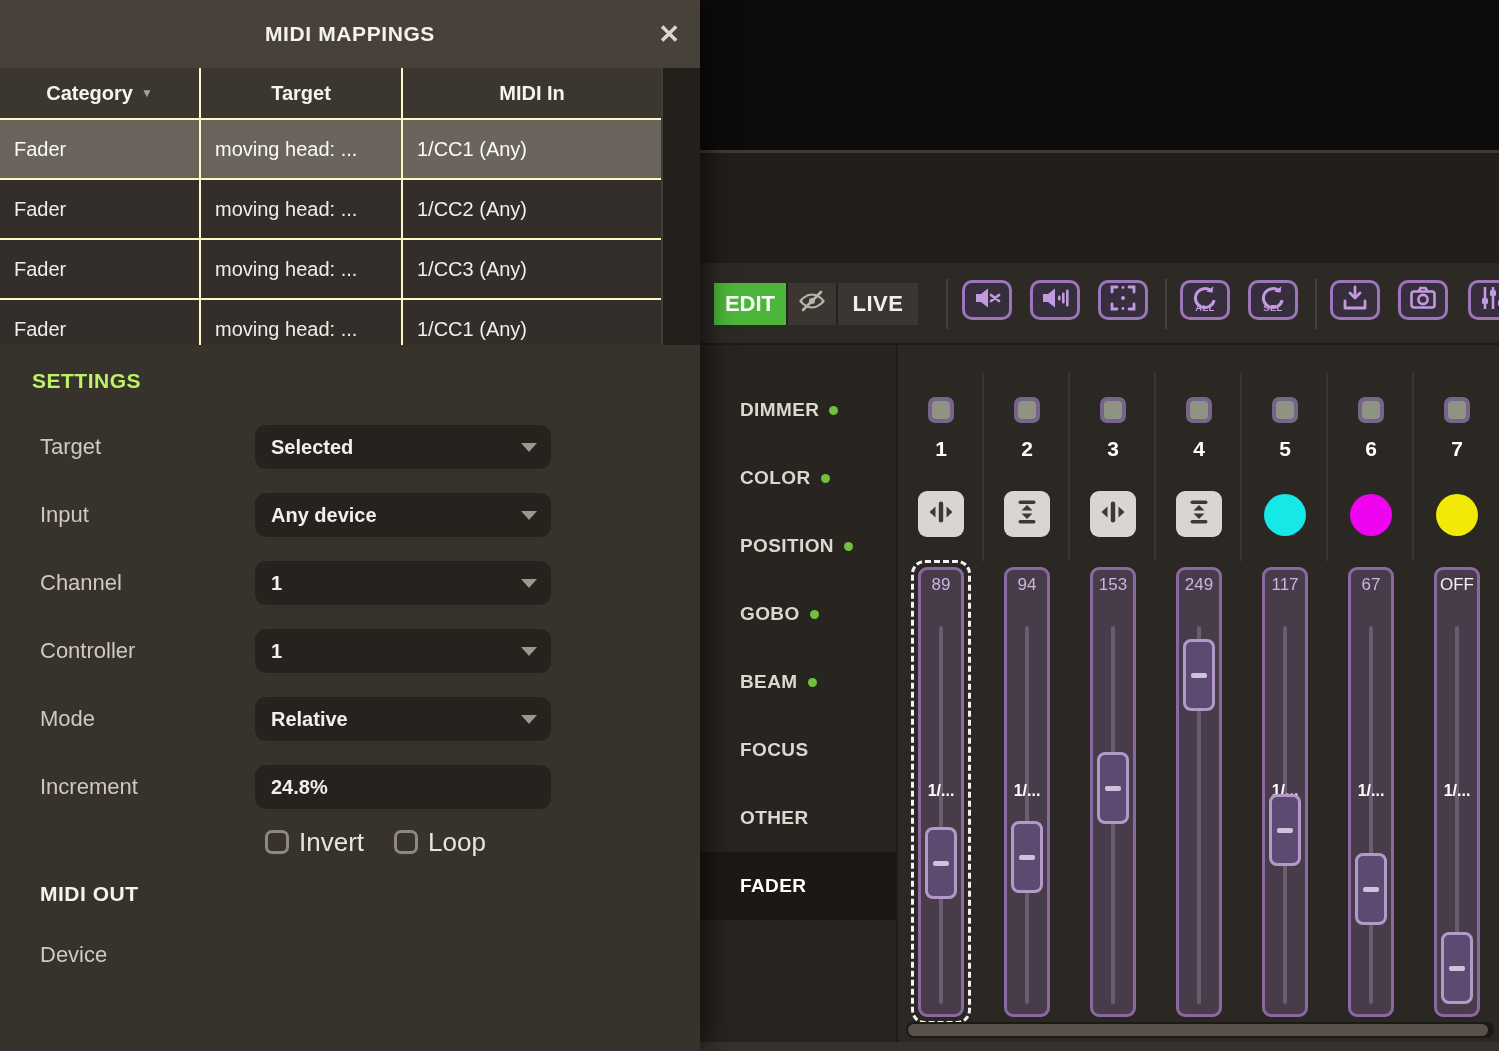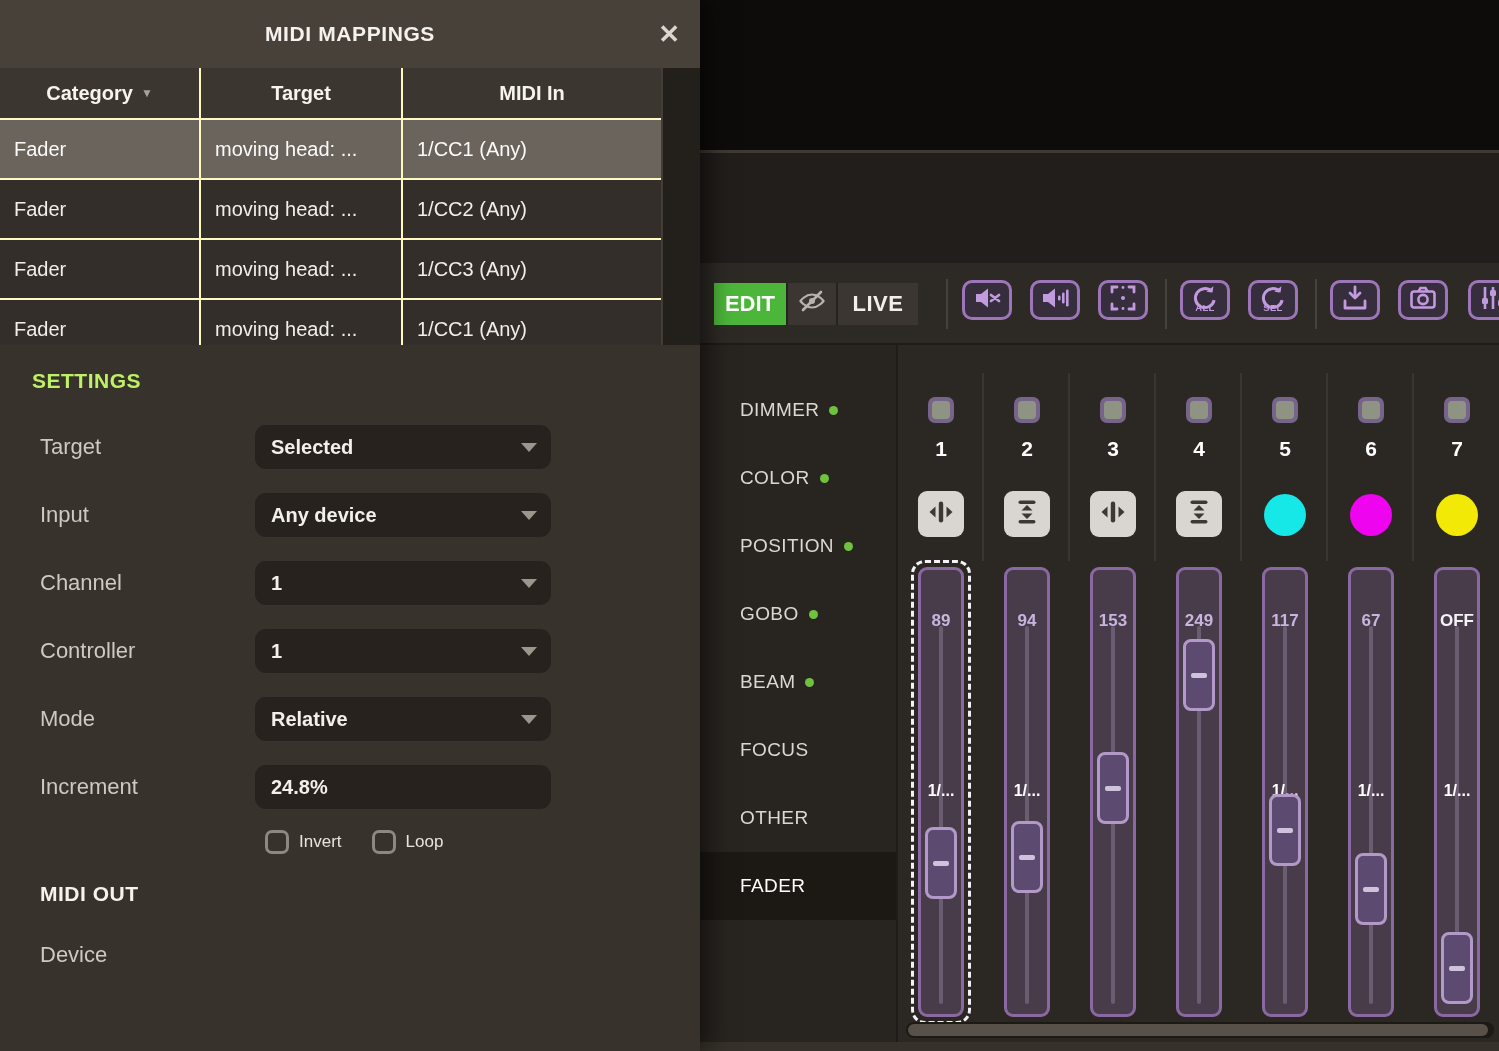--- a/index.html
+++ b/index.html
@@ -22,40 +22,40 @@
 
   .tsep { position:absolute; top:16px; width:2px; height:50px; background:#46413b; }
   .pbtn { position:absolute; top:17px; width:50px; height:40px; border:3px solid #9c76b8; border-radius:10px;
           background:#362e3d; display:flex; align-items:center; justify-content:center; }
   .pbtn .ulabel { position:absolute; bottom:4px; left:0; width:100%; text-align:center;
                   font-size:9.5px; font-weight:bold; color:#c29ade; letter-spacing:.3px; }
 
   
   .sidebar { position:absolute; left:700px; top:345px; width:196px; height:697px; background:#282420; padding-top:31px; }
   .side-item { height:68px; display:flex; align-items:center; padding-left:40px;
-               font-size:19px; font-weight:normal; color:#dcd7d1; letter-spacing:.4px; }
+               font-size:19px; font-weight:bold; color:#dcd7d1; letter-spacing:.4px; }
   .side-item.active { background:#1c1915; color:#ffffff; }
   .dot { width:9px; height:9px; border-radius:50%; background:#6fc13f; margin-left:10px; }
 
   
   .faders { position:absolute; left:896px; top:345px; width:603px; height:697px; background:#2b2723; border-left:2px solid #201c19; }
   .channel { position:absolute; top:0; width:86px; height:697px; }
   .chead-sep { position:absolute; right:0; top:28px; height:188px; width:2px; background:#3a352f; }
   .led { position:absolute; left:50%; margin-left:-13px; top:52px; width:26px; height:26px; border-radius:7px; background:#77648a; padding:4px; }
   .led-in { width:100%; height:100%; border-radius:4px; background:#8e9384; }
   .ch-num { position:absolute; top:92px; width:100%; text-align:center; font-size:21px; font-weight:bold; color:#fff; }
   .ch-btn { position:absolute; left:50%; margin-left:-23px; top:146px; width:46px; height:46px; border-radius:9px;
             background:#d9d6d2; display:flex; align-items:center; justify-content:center; }
   .ch-circle { position:absolute; left:50%; margin-left:-21px; top:149px; width:42px; height:42px; border-radius:50%; }
 
   .track { position:absolute; left:50%; margin-left:-23px; top:222px; width:46px; height:450px;
            border:3px solid #8a68a2; border-radius:9px; background:rgba(134,104,156,.33); }
   .track.selected:before { content:""; position:absolute; left:-10px; right:-10px; top:-10px; bottom:-10px;
            border:3px dashed #f4f2f6; border-radius:14px; }
-  .t-val { position:absolute; top:5px; width:100%; text-align:center; font-size:17px; font-weight:bold; color:#c9b4dd;margin-top:36px; }
+  .t-val { position:absolute; top:5px; width:100%; text-align:center; font-size:17px; font-weight:normal; color:#c9b4dd; }
   .t-val.off { color:#f4f2f6; }
   .groove { position:absolute; left:50%; margin-left:-2px; top:56px; bottom:10px; width:4px;
             background:rgba(195,175,215,.28); border-radius:2px; }
   .t-label { position:absolute; top:212px; width:100%; text-align:center; font-size:16px; font-weight:bold; color:#fff; z-index:2; }
   .handle { position:absolute; left:50%; margin-left:-16px; width:32px; height:72px; border:3px solid #b299c8;
             border-radius:8px; background:#5d4a70; z-index:3; display:flex; align-items:center; justify-content:center; }
   .h-line { width:16px; height:5px; border-radius:2px; background:#cfc2dd; }
 
   .hscroll { position:absolute; left:8px; right:5px; top:677px; height:16px; background:#1d1915; border-radius:8px; }
   .hthumb  { position:absolute; left:2px; top:2px; bottom:2px; right:6px; background:#57514a; border-radius:7px; }
@@ -81,21 +81,21 @@
   .s-head { font-size:21px; font-weight:bold; color:#bef264; letter-spacing:.5px; height:40px; display:flex; align-items:center; padding-left:2px; }
   .frow { display:flex; align-items:center; margin-top:24px; height:44px; }
   .flabel { width:225px; font-size:22px; color:#cfc9c2; padding-left:10px; }
   .control { width:296px; height:44px; background:#27221e; border-radius:11px; display:flex; align-items:center;
              padding:0 16px; position:relative; }
   .cval { font-size:20px; font-weight:bold; color:#f3f0ec; }
   .caret { position:absolute; right:14px; top:50%; margin-top:-4px; width:0; height:0;
            border-left:8px solid transparent; border-right:8px solid transparent; border-top:9px solid #9d968d; }
   .cbrow { display:flex; align-items:center; margin:18px 0 0 235px; height:30px; }
   .cb { width:24px; height:24px; border:3px solid #8e8880; border-radius:7px; background:transparent; margin-right:10px; }
-  .cblabel { font-size:17px; color:#e8e4df; margin-right:30px; }
+  .cblabel { font-size:26px; color:#e8e4df; margin-right:30px; }
   .s-head2 { font-size:21px; font-weight:bold; color:#f6f3ef; letter-spacing:.5px; height:30px; display:flex; align-items:center; margin-top:22px; padding-left:10px; }
 </style>
 </head>
 <body>
 
 <div class="app">
 
   <div class="r-top"></div>
   <div class="r-line"></div>
   <div class="r-mid"></div>

